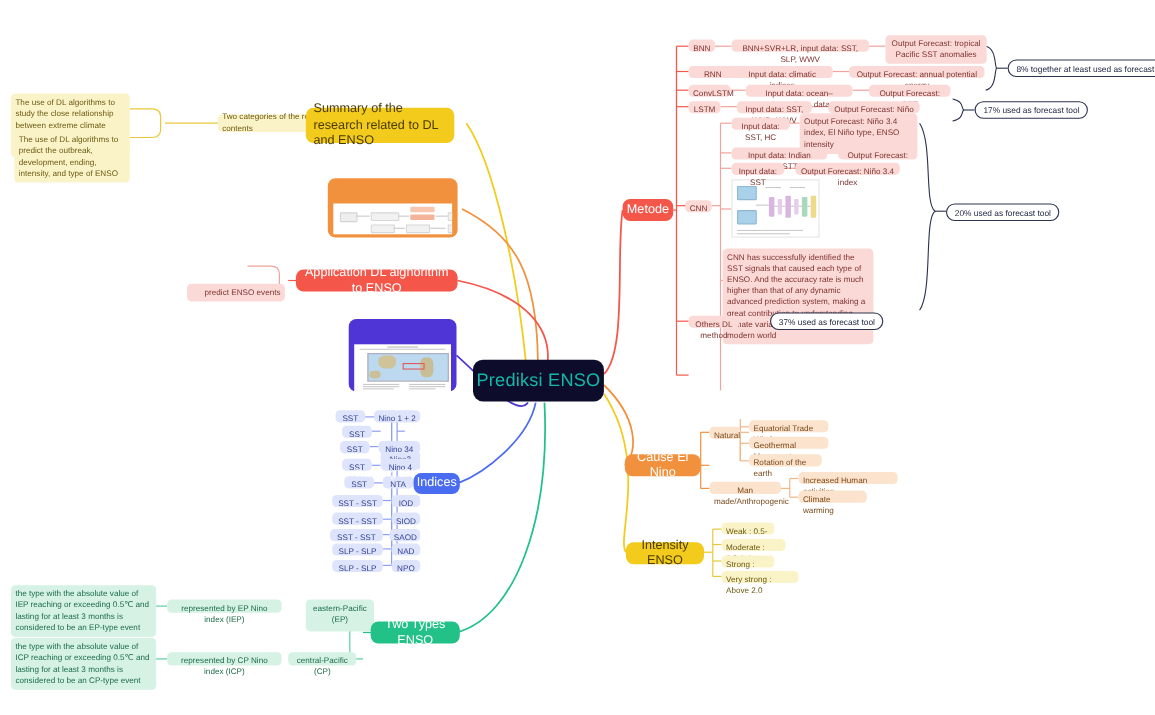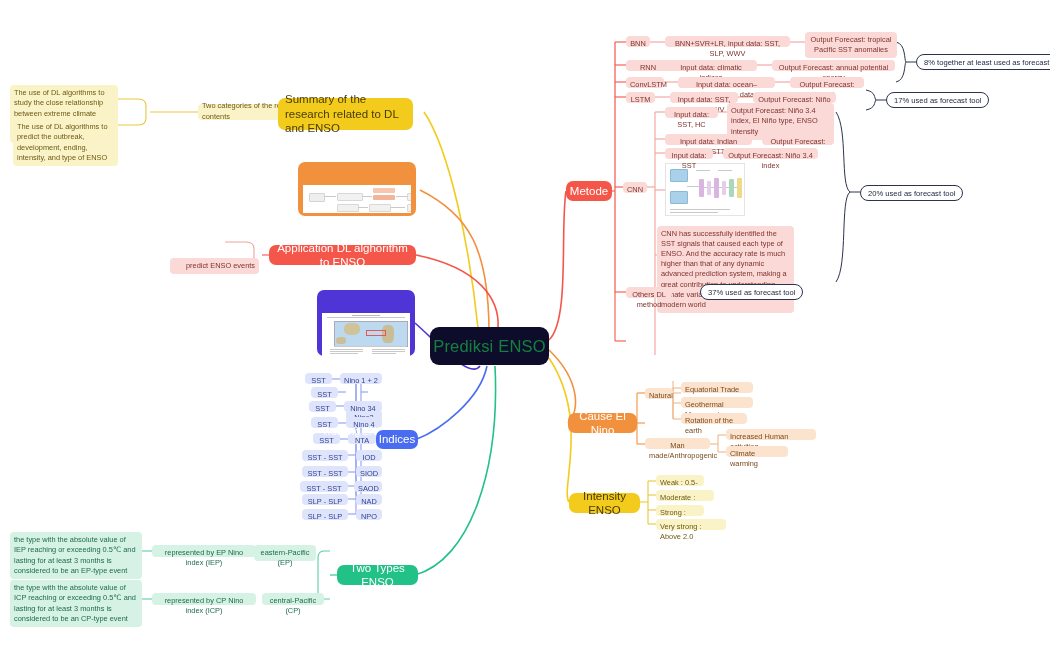--- a/index.html
+++ b/index.html
@@ -4,21 +4,21 @@
 <style>
   html,body{margin:0;padding:0;background:#ffffff;}
   body{width:1050px;height:650px;overflow:hidden;
        font-family:"Liberation Sans","DejaVu Sans",sans-serif;
        -webkit-font-smoothing:antialiased;}
   #canvas{position:relative;width:1050px;height:650px;}
   #wires{position:absolute;left:0;top:0;width:1050px;height:650px;pointer-events:none;}
   .node{position:absolute;box-sizing:border-box;white-space:pre-line;}
 
   
-  .central{background:#0d0d2b;color:#15803d;border-radius:9px;
+  .central{background:#0d0d2b;color:#14b8a6;border-radius:9px;
            font-size:16.5px;letter-spacing:.2px;display:flex;align-items:center;
            justify-content:center;z-index:6;}
 
   
   .l1{border-radius:7px;color:#ffffff;font-size:11.5px;display:flex;
       align-items:center;justify-content:center;text-align:center;z-index:5;
       padding:3px 7px;line-height:1.25;}
   .l1.yellow{background:#f2cb1d;color:#4a3c00;}
   .l1.orange{background:#f2913d;color:#ffffff;}
   .l1.red{background:#f4564a;color:#ffffff;}
@@ -251,21 +251,21 @@
     <div class="node leaf b ctr" style="left:356px;top:466px;width:26px;height:11px;">SIOD</div>
     <div class="node leaf b ctr" style="left:300px;top:481px;width:48px;height:11px;">SST - SST</div>
     <div class="node leaf b ctr" style="left:354px;top:481px;width:28px;height:11px;">SAOD</div>
     <div class="node leaf b ctr" style="left:302px;top:494px;width:46px;height:11px;">SLP - SLP</div>
     <div class="node leaf b ctr" style="left:356px;top:494px;width:26px;height:11px;">NAD</div>
     <div class="node leaf b ctr" style="left:302px;top:509px;width:46px;height:11px;">SLP - SLP</div>
     <div class="node leaf b ctr" style="left:356px;top:509px;width:26px;height:11px;">NPO</div>
   </div>
 
   <div class="node l1 green" style="left:337px;top:565px;width:81px;height:20px;">Two Types ENSO</div>
-  <div class="node leaf g ctr" style="left:254px;top:545px;width:62px;height:16px;">eastern-Pacific (EP)</div>
+  <div class="node leaf g ctr" style="left:278px;top:545px;width:62px;height:29px;">eastern-Pacific (EP)</div>
   <div class="node leaf g ctr" style="left:262px;top:593px;width:62px;height:12px;">central-Pacific (CP)</div>
   <div class="node leaf g ctr" style="left:152px;top:545px;width:104px;height:12px;">represented by EP Nino index (IEP)</div>
   <div class="node leaf g ctr" style="left:152px;top:593px;width:104px;height:12px;">represented by CP Nino index (ICP)</div>
   <div class="node leaf g" style="left:10px;top:532px;width:132px;">the type with the absolute value of IEP reaching or exceeding 0.5℃ and lasting for at least 3 months is considered to be an EP-type event</div>
   <div class="node leaf g" style="left:10px;top:580px;width:132px;">the type with the absolute value of ICP reaching or exceeding 0.5℃ and lasting for at least 3 months is considered to be an CP-type event</div>
 
   <div class="node l1 redsm" style="left:566px;top:181px;width:46px;height:20px;">Metode</div>
 
   <div class="node leaf p ctr" style="left:626px;top:36px;width:24px;height:11px;">BNN</div>
   <div class="node leaf p ctr" style="left:665px;top:36px;width:125px;height:11px;">BNN+SVR+LR, input data: SST, SLP, WWV</div>

